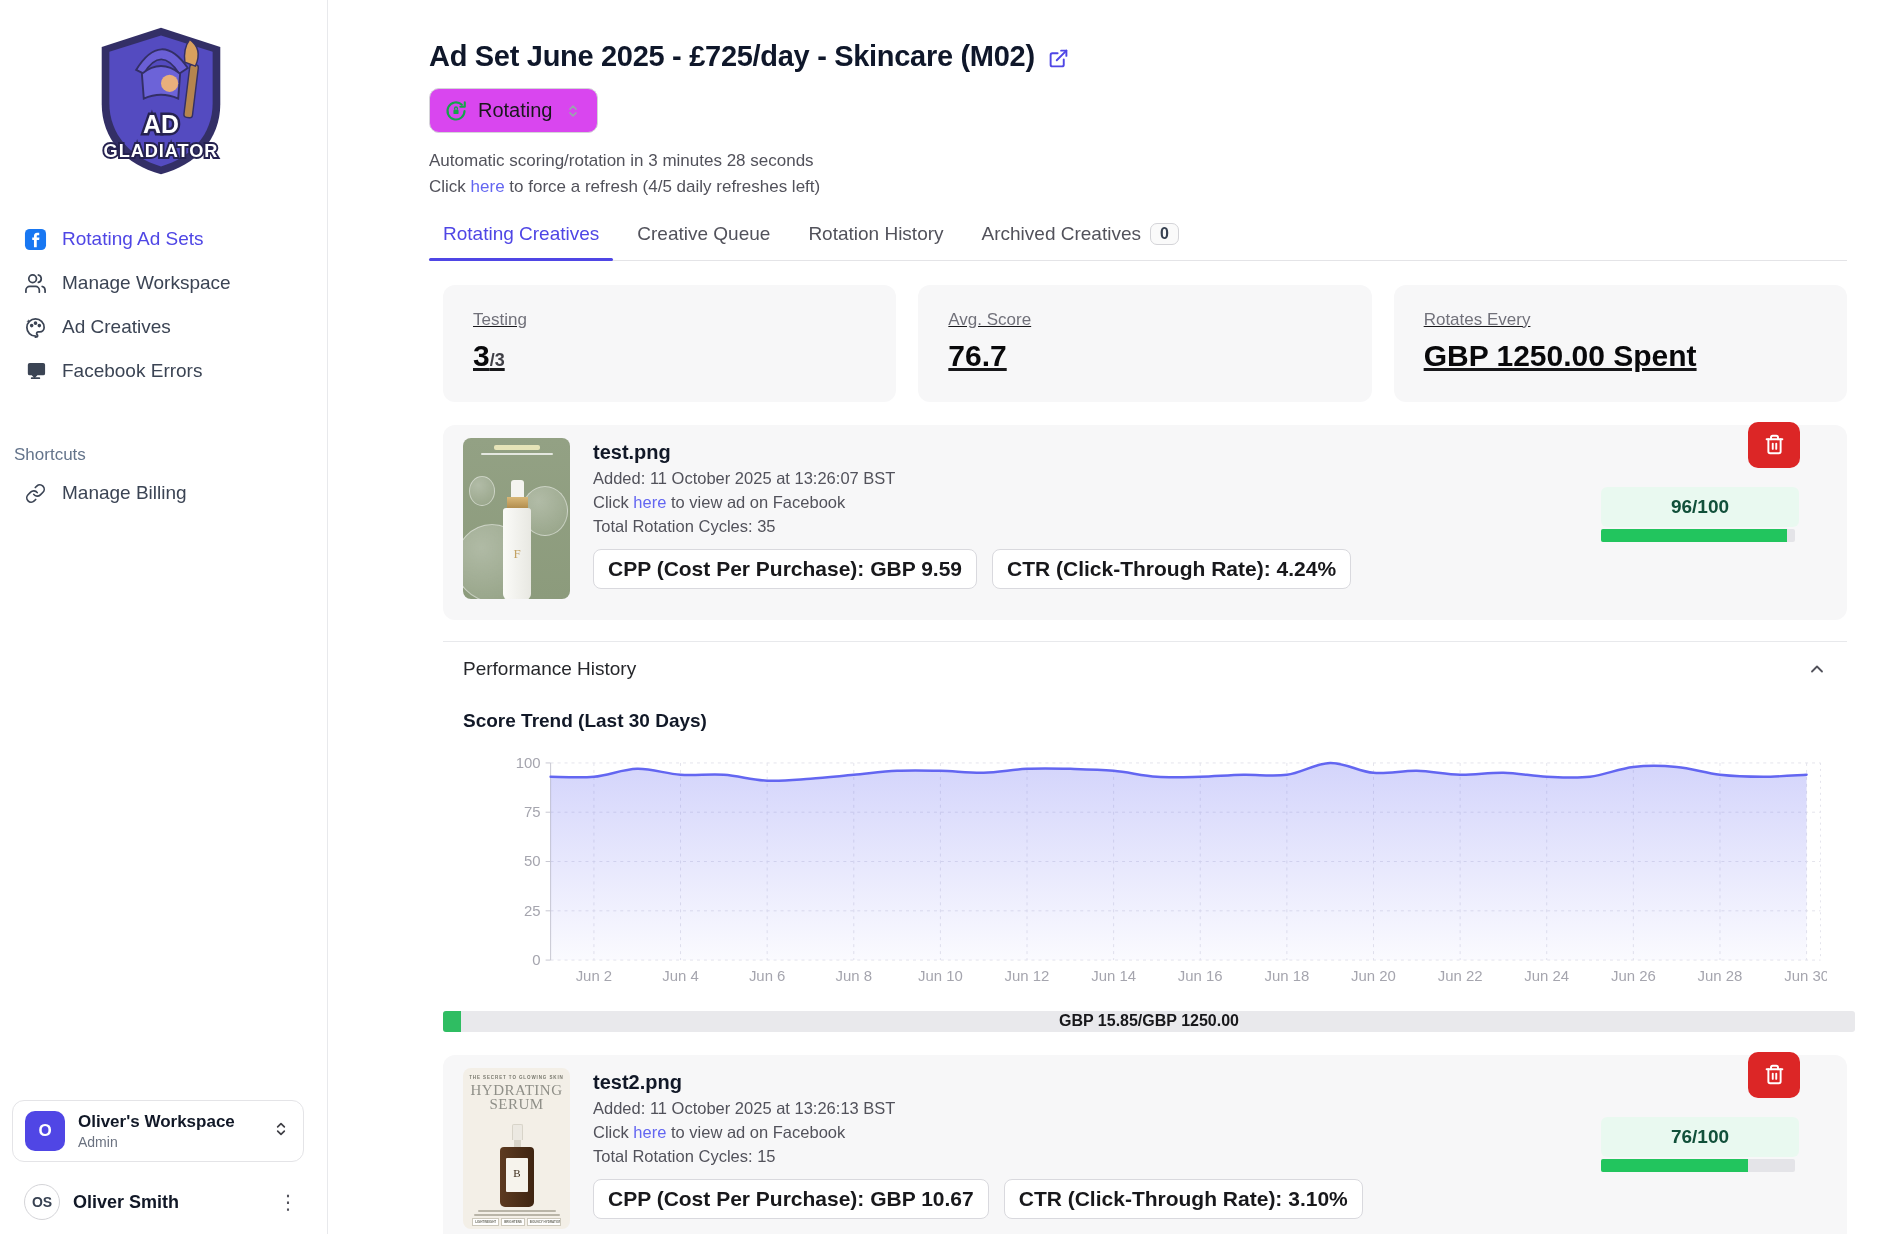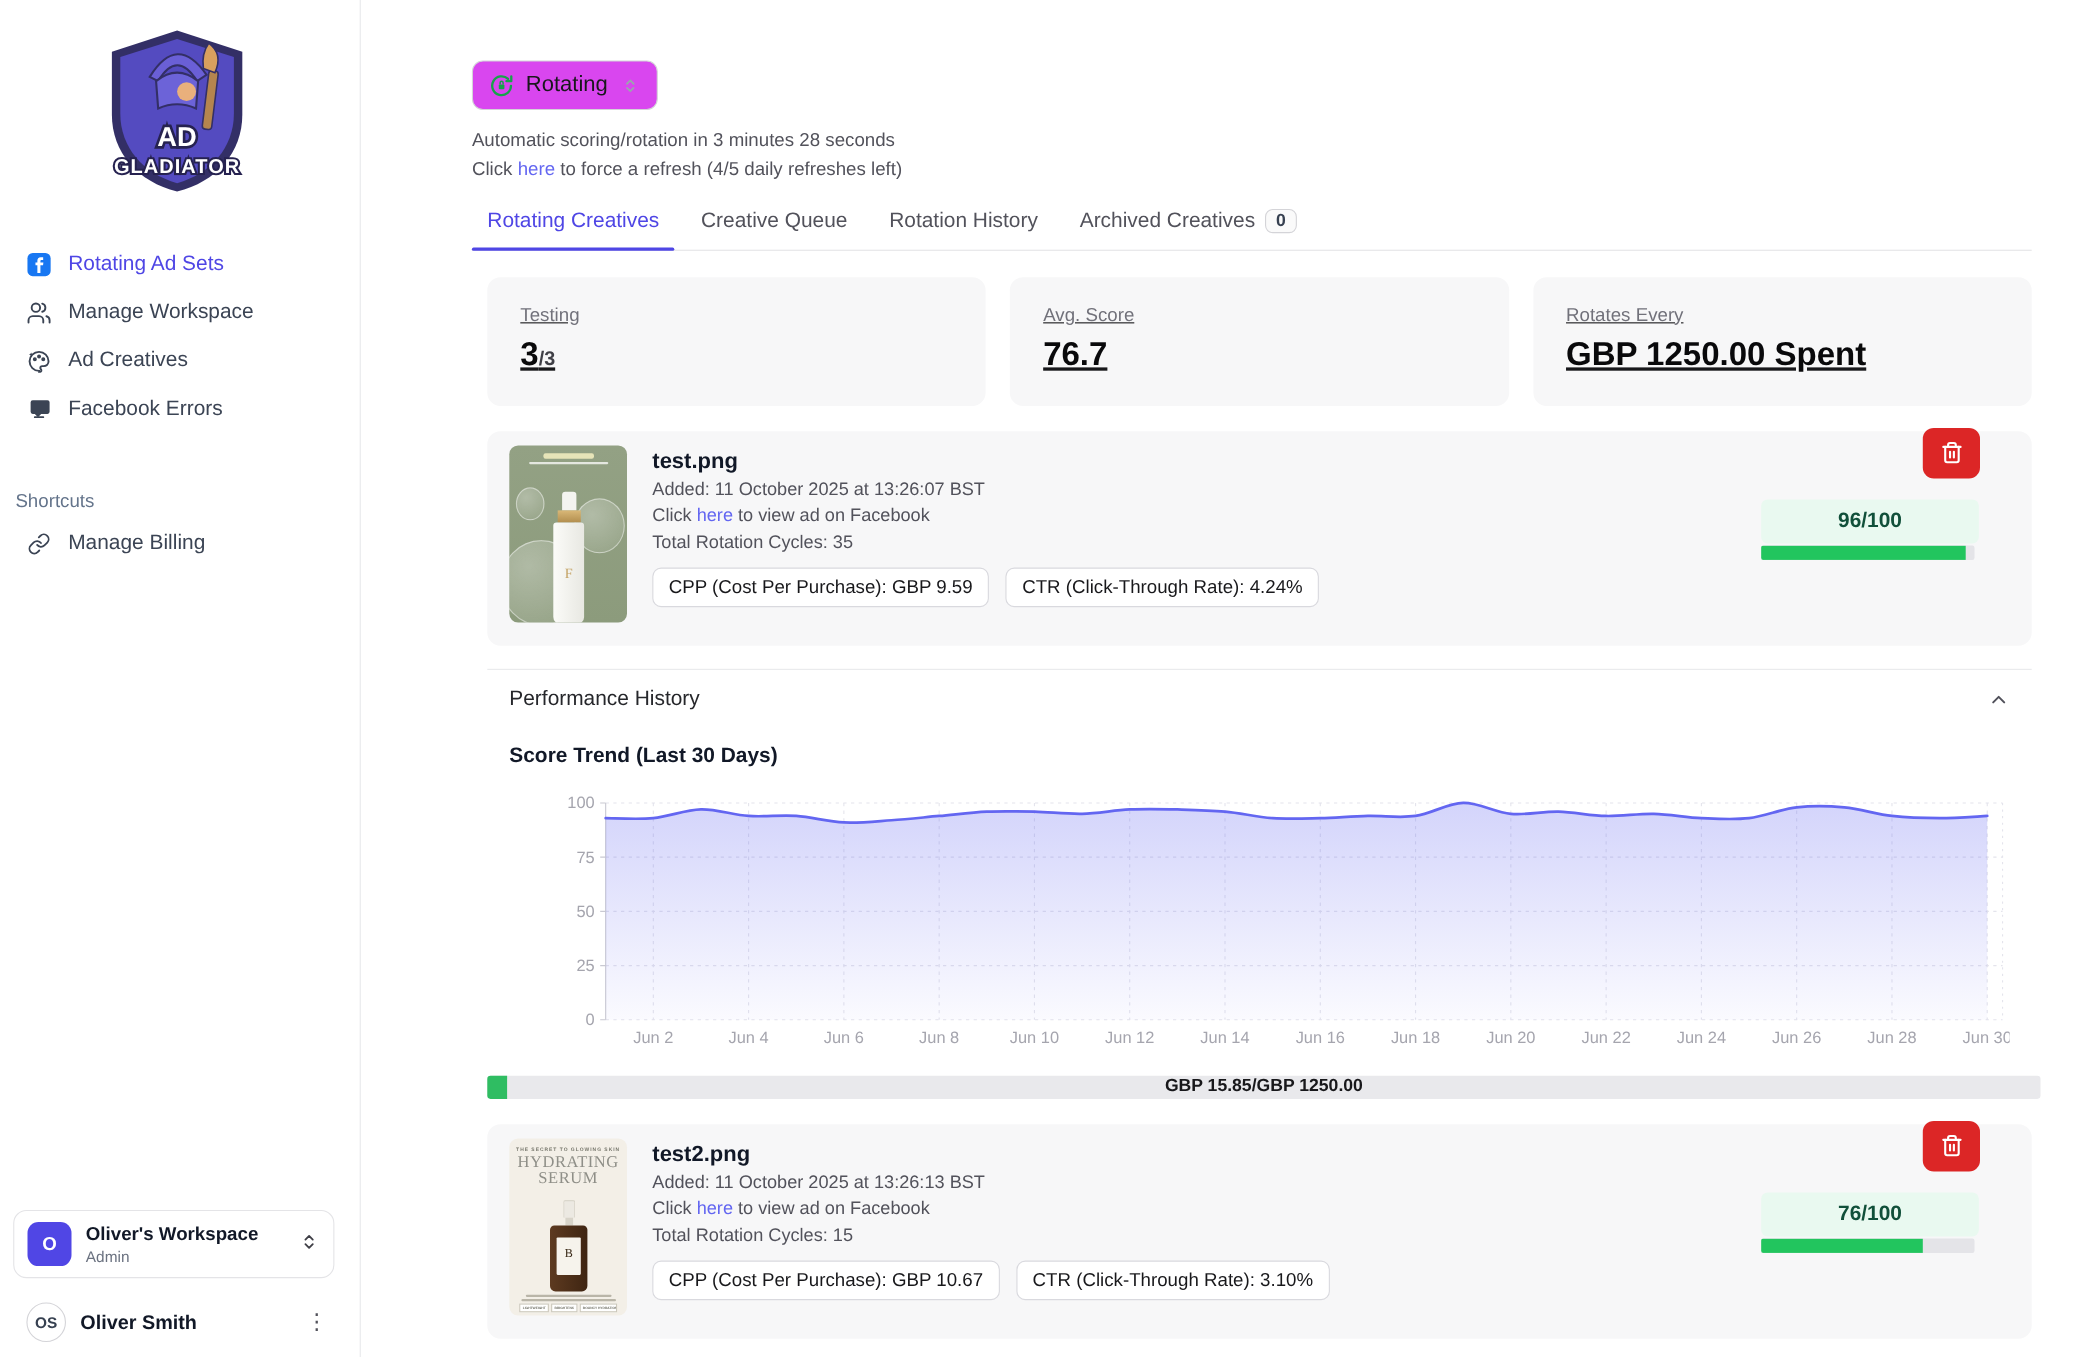--- a/index.html
+++ b/index.html
@@ -45,21 +45,21 @@
   .stat-label { font-size:17px; color:#71717a; }
   .stat-value { margin-top:9px; font-size:30px; font-weight:700; color:#09090b; }
   .stat-value .small { font-size:18px; font-weight:600; color:#3f3f46; }
 
   .creative-row { position:relative; margin:23px 0 0 14px; width:1404px; background:#f7f7f8; border-radius:12px; padding:13px 20px 18px; min-height:195px; }
   .crow-inner { display:flex; gap:23px; }
   .thumb { width:107px; height:161px; border-radius:8px; overflow:hidden; position:relative; flex:0 0 107px; }
   .fname { font-size:20px; font-weight:700; color:#111827; margin-top:3px; }
   .meta { font-size:16.5px; color:#52525b; margin-top:5px; }
   .badges { margin-top:13px; display:flex; gap:15px; }
-  .badge { background:#fff; border:1px solid #d9d9de; border-radius:8px; padding:7px 14px; font-size:17px; font-weight:400; color:#18181b; }
+  .badge { background:#fff; border:1px solid #d9d9de; border-radius:8px; padding:7px 14px; font-size:21px; font-weight:700; color:#18181b; }
   .del-btn { position:absolute; top:-3px; right:47px; width:52px; height:46px; border:none; border-radius:10px; background:#dc2626; display:flex; align-items:center; justify-content:center; cursor:pointer; }
   .score-wrap { position:absolute; top:62px; right:48px; width:198px; }
   .score-box { background:#e9f9f0; border-radius:6px; text-align:center; padding:9px 0; font-size:19px; font-weight:700; color:#11503a; }
   .score-track { margin-top:2px; height:13px; background:#e4e4e8; border-radius:2px; overflow:hidden; width:194px; }
   .score-fill { height:100%; background:#22c55e; }
 
   .perf { margin:21px 0 0 14px; width:1404px; border-top:1px solid #e8e9ec; padding:16px 20px 0; }
   .perf-head { display:flex; align-items:center; justify-content:space-between; }
   .perf-title { font-size:19px; font-weight:500; color:#26272b; }
   .collapse { cursor:pointer; display:inline-flex; }
@@ -194,20 +194,30 @@
 
     <div class="user-row">
       <span class="user-avatar">OS</span>
       <span class="user-name">Oliver Smith</span>
       <span class="dots">⋮</span>
     </div>
   </aside>
 
   <main class="main">
 
+    <div class="title-row">
+      <h1>Ad Set June 2025 - £725/day - Skincare (M02)</h1>
+      <span class="ext-ico">
+        <svg viewBox="0 0 24 24" width="21" height="21" fill="none" stroke="#4f46e5" stroke-width="2.2" stroke-linecap="round" stroke-linejoin="round">
+            <path d="M18 13v6a2 2 0 0 1-2 2H5a2 2 0 0 1-2-2V8a2 2 0 0 1 2-2h6"></path>
+            <polyline points="15 3 21 3 21 9"></polyline>
+            <line x1="10" y1="14" x2="21" y2="3"></line>
+          </svg>
+      </span>
+    </div>
 
     <button class="status-btn">
       <span style="display:inline-flex">
         <svg viewBox="0 0 24 24" width="22" height="22" fill="none">
             <path d="M21.3 12a9.3 9.3 0 1 1-2.9-6.8" stroke="#16a34a" stroke-width="2.3" stroke-linecap="round"></path>
             <polyline points="21.6 2.6 21.6 7.4 16.8 7.4" stroke="#16a34a" stroke-width="2.3" stroke-linecap="round" stroke-linejoin="round"></polyline>
             <rect x="9.2" y="10.6" width="5.6" height="4.8" rx="1" fill="#16a34a"></rect>
             <path d="M10.5 10.6V9.1a1.5 1.5 0 0 1 3 0v1.5" stroke="#16a34a" stroke-width="1.5"></path>
           </svg>
       </span>

